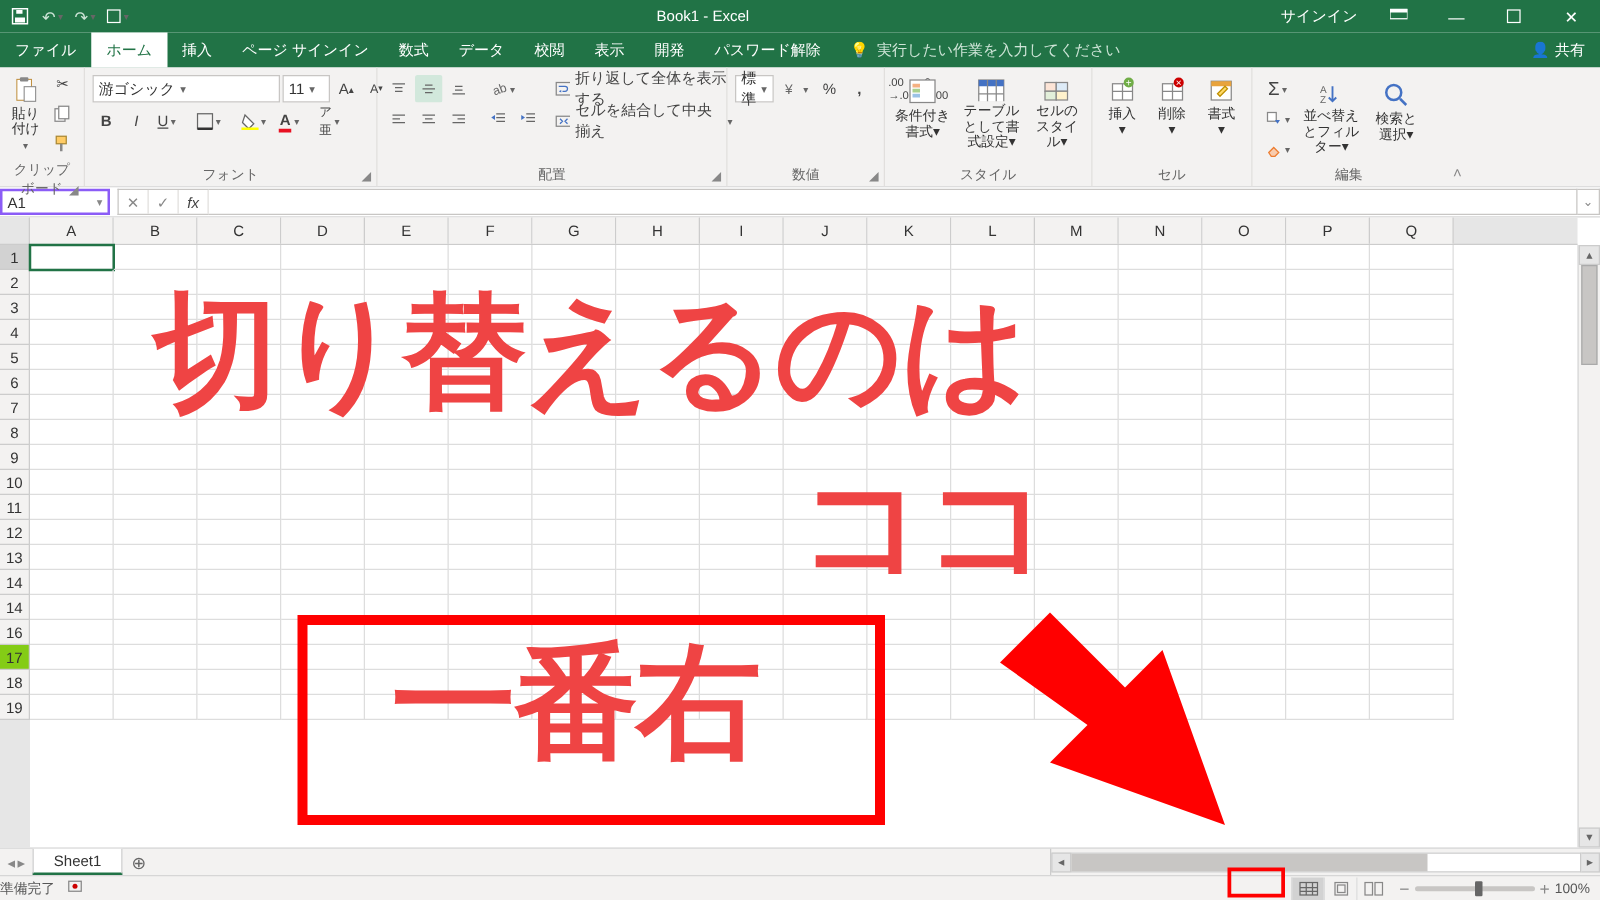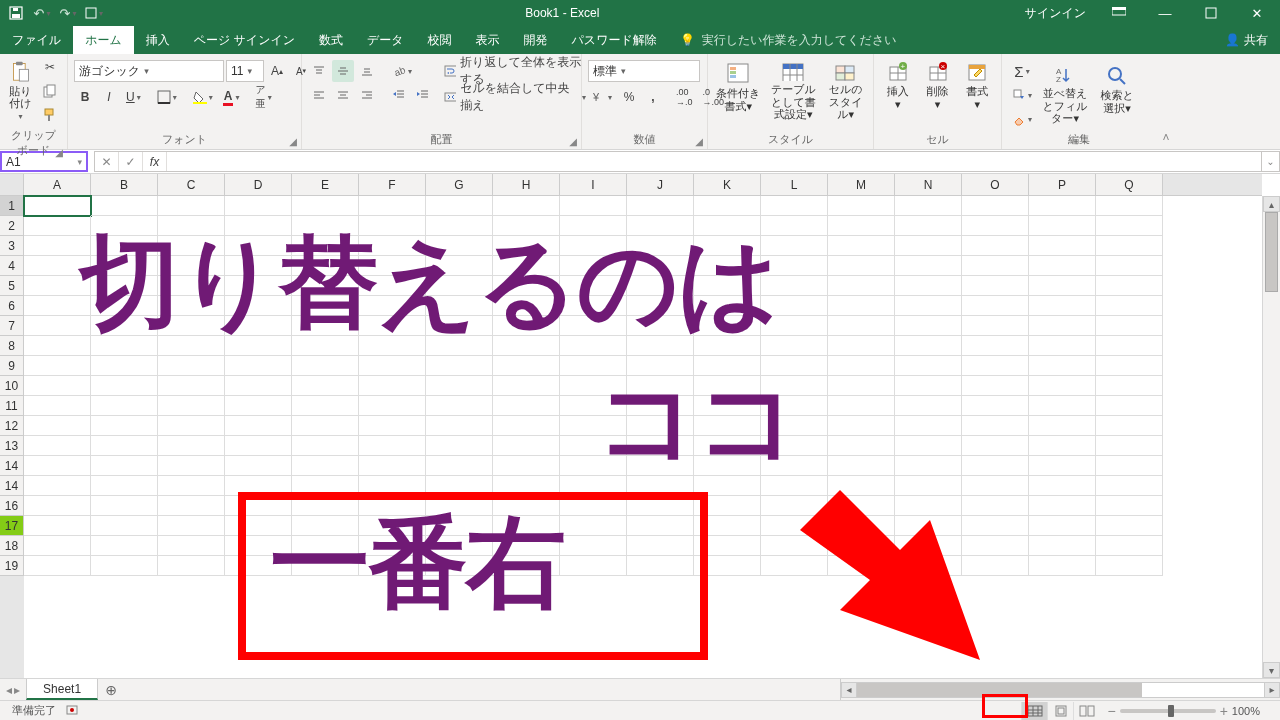--- a/index.html
+++ b/index.html
@@ -75,31 +75,31 @@
 .sheetbar .nav { display:flex; align-items:center; gap:2px; padding:0 6px; color:#888; font-size:12px; }
 .sheettab { padding:0 16px; background:#fff; border:1px solid #ccc; border-bottom:none; border-top:none; display:flex; align-items:center; border-bottom:2px solid #217346; font-size:12px; }
 .newsheet { width:26px; display:flex; align-items:center; justify-content:center; color:#666; font-size:14px; }
 .sheetbar .sp { flex:1; }
 .hscroll { width:440px; display:flex; align-items:center; border-left:1px solid #ccc; }
 .hscroll .arrow { width:16px; height:16px; display:flex; align-items:center; justify-content:center; color:#666; font-size:10px; background:#e6e6e6; border:1px solid #ccc; }
 .hscroll .track { flex:1; height:16px; background:#fff; border:1px solid #ccc; margin:0 -1px; position:relative; }
 .hscroll .thumb { position:absolute; left:0; top:0; height:100%; width:70%; background:#c8c6c4; }
 
 
-.status { height:20px; background:#f3f2f1; border-top:1px solid #d6d6d6; display:flex; align-items:center; font-size:11px; color:#555; padding:0 12px; }
+.status { height:20px; background:#f3f2f1; border-top:1px solid #d6d6d6; display:flex; align-items:center; font-size:11px; color:#555; padding:0 0; }
 .status .sp { flex:1; }
 .viewbtn { width:26px; height:18px; display:flex; align-items:center; justify-content:center; border-left:1px solid #ddd; color:#888; }
 .viewbtn.active { background:#d2d2d2; color:#333; }
 .zoom { display:flex; align-items:center; gap:4px; padding:0 8px; }
 .zoombar { width:96px; height:4px; background:#c8c6c4; position:relative; border-radius:2px; }
 .zoombar .knob { position:absolute; left:48px; top:-4px; width:6px; height:12px; background:#666; border-radius:1px; }
 
 
 .anno { position:absolute; left:0; top:0; width:1280px; height:720px; pointer-events:none; }
-.anno-text { position:absolute; color:#701a75; font-weight:900; letter-spacing:-2px; white-space:nowrap; line-height:1; font-family:'Yu Gothic','Meiryo',sans-serif; }
+.anno-text { position:absolute; color:#ef4444; font-weight:900; letter-spacing:-2px; white-space:nowrap; line-height:1; font-family:'Yu Gothic','Meiryo',sans-serif;margin-left:43px; }
 .anno .t1 { top:232px; left:80px; font-size:100px; }
 .anno .t2 { top:370px; left:596px; font-size:100px; }
 .anno .box1 { position:absolute; left:238px; top:492px; width:470px; height:168px; border:8px solid #f00; }
 .anno .t3 { top:512px; left:270px; font-size:100px; }
 .anno .box2 { position:absolute; left:982px; top:694px; width:46px; height:24px; border:3px solid #f00; }
 .anno svg.arrow { position:absolute; left:780px; top:480px; }
 </style>
 </head>
 <body>
 
@@ -331,21 +331,21 @@
               <path d="M4 5 l2 2 l-2 2 M10 5 l-2 2 l2 2" fill="none" stroke="#4472c4"></path>
             </svg>
             <span>セルを結合して中央揃え</span>
           </div>
       </div>
     </div>
     <div class="glabel"><span>配置</span><span class="dlg">◢</span></div>
   </div>
 
   <div class="group" style="width:126px">
-    <div class="gbody" style="flex-direction:column; gap:4px; padding-top:4px">
+    <div class="gbody" style="gap:4px; padding-top:4px">
       <div class="combo" style="width:112px">
           <span>標準</span>
           <span class="caret">▾</span>
         </div>
       <div class="row">
         <div class="btn dd">
             <svg width="14" height="14">
               <text x="1" y="11" font-size="11" fill="#666">¥</text>
             </svg>
           </div>

